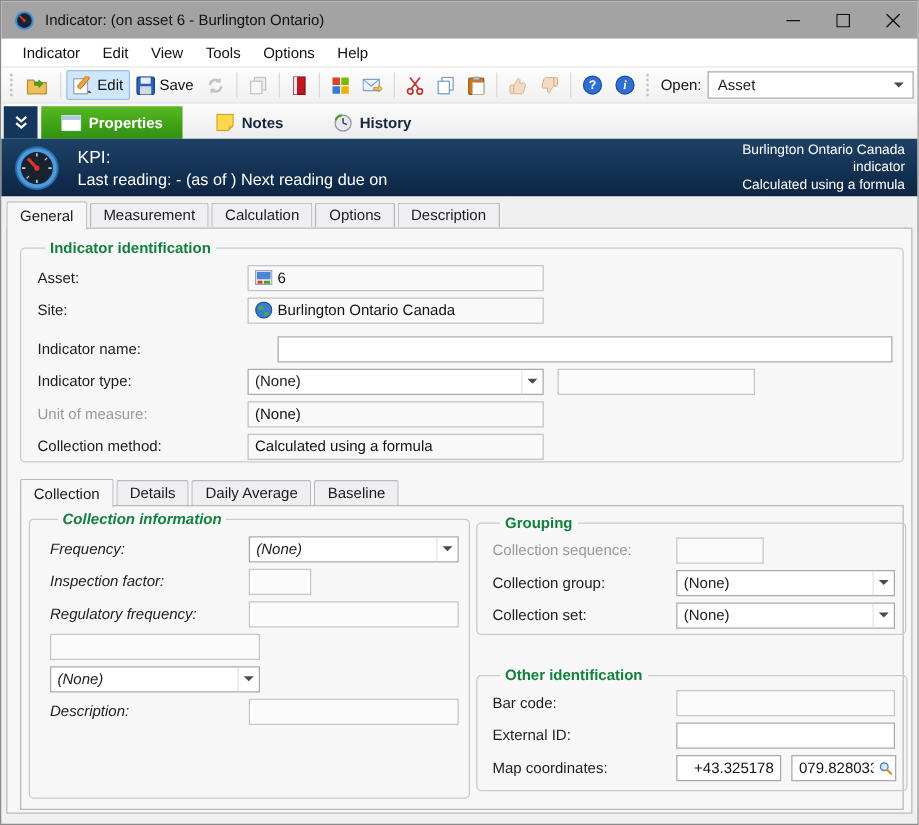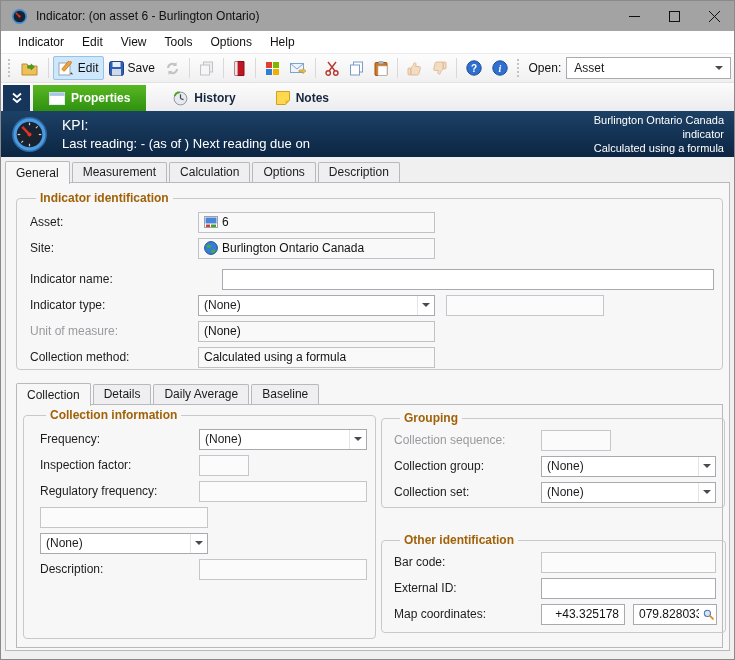--- a/index.html
+++ b/index.html
@@ -53,21 +53,21 @@
   .kpi-right{margin-left:auto; text-align:right; font-size:11px; line-height:14px;}
 
   
   .tabs{display:flex; align-items:center; position:relative;}
   .tab{height:20px; padding:0 10px; display:flex; align-items:center; background:#efeff1; border:1px solid var(--ctl-border); border-bottom:none; border-radius:2px 2px 0 0; margin-right:2px; color:#1b1b1d;}
   .tab.sel{height:23px; background:var(--page-bg); position:relative; z-index:3; margin-bottom:-1px;}
   .tabs-outer{position:absolute; top:159px; left:4px; height:23px;}
   .page-outer{position:absolute; top:181px; left:4px; right:4px; bottom:8px; background:var(--page-bg); border:1px solid var(--ctl-border);}
 
   fieldset{border:1px solid #c9c9cc; border-radius:4px; background:transparent;}
-  legend{font-weight:bold; color:#a16207; padding:0 4px; margin-left:6px;}
+  legend{font-weight:bold; color:#15803d; padding:0 4px; margin-left:6px;}
 
   .frow{display:flex; align-items:center; height:26px;}
   .frow label{color:#1d1d1f;}
   .frow label.dim{color:#9a9a9e;}
 
   .box{height:21px; border:1px solid var(--box-border); background:#fff; display:flex; align-items:center; padding:0 5px; gap:4px;}
   .box.ro{background:#f9f9fa; border-color:#c2c2c6; color:#111;}
   .box.dis{background:#fbfbfc; border-color:#c6c6ca;}
   input.box{font-family:"Liberation Sans",sans-serif; font-size:12px; color:#111; outline:none;text-align:right;}
   input.bare{border:none; background:transparent; outline:none; font-family:"Liberation Sans",sans-serif; font-size:12px; color:#111; width:60px; padding:0;}
@@ -79,21 +79,21 @@
   #fs-ident{position:absolute; top:8px; left:10px; right:6px; height:179px; padding:4px 8px 0 13px;}
   #fs-ident .frow label{width:168px; flex-shrink:0;}
   .w237{width:237px;} .w158{width:158px;} .w168{width:168px;} .w50{width:50px;}
   .w70{width:70px;} .w175{width:175px;} .w84{width:84px;}
   .grow{flex:1;}
 
   
   .tabs-inner{position:absolute; top:199px; left:10px; height:23px;}
   .page-inner{position:absolute; top:221px; left:10px; right:6px; bottom:2px; background:var(--page-bg); border:1px solid var(--ctl-border);}
 
-  #fs-coll{position:absolute; top:3px; left:6px; width:350px; height:231px; padding:4px 8px 0 16px;}
+  #fs-coll{position:absolute; top:3px; left:6px; width:350px; height:231px; padding:4px 8px 0 16px;font-style:italic;}
   #fs-coll .frow label{width:159px; flex-shrink:0;}
   #fs-group{position:absolute; top:6px; left:364px; right:10px; height:97px; padding:2px 8px 0 12px;}
   #fs-other{position:absolute; top:128px; left:364px; right:10px; height:100px; padding:2px 8px 0 12px;}
   #fs-group .frow label, #fs-other .frow label{width:147px; flex-shrink:0;}
   .frow .gap8{width:8px;}
 
   .icon14{width:14px; height:14px; flex-shrink:0;}
 </style>
 </head>
 <body>
@@ -266,35 +266,35 @@
       </svg>
     </div>
     <div class="vtab green">
       <svg width="16" height="13" viewBox="0 0 16 13">
         <rect x="0.5" y="0.5" width="15" height="12" fill="#fff" stroke="#dfe9f2"></rect>
         <rect x="0.5" y="0.5" width="15" height="3.4" fill="#a9c6e2"></rect>
       </svg>
       <span>Properties</span>
     </div>
     <div class="vtab plain">
+      <svg width="14" height="14" viewBox="0 0 14 14">
+        <path d="M0.5 0.5 h13 v9 l-4 4 h-9 z" fill="var(--notes-yellow)" stroke="#caa31f"></path>
+        <path d="M13.5 9.5 l-4 4 v-4 z" fill="#e5b92e"></path>
+      </svg>
+      <span>Notes</span>
+    </div>
+    <div class="vtab plain">
       <svg width="15" height="15" viewBox="0 0 15 15">
         <circle cx="7.5" cy="7.5" r="6.4" fill="#e6e9ee" stroke="#8f98a4"></circle>
         <line x1="7.5" y1="7.5" x2="7.5" y2="3.4" stroke="#3c4450" stroke-width="1.2"></line>
         <line x1="7.5" y1="7.5" x2="10.5" y2="8.6" stroke="#3c4450" stroke-width="1.2"></line>
         <path d="M1.5 5 a6.4 6.4 0 0 1 4-3.8" fill="none" stroke="#4aa31d" stroke-width="1.8"></path>
         <path d="M5.8 0 l1.6 1.8 -2.6 0.9 z" fill="#4aa31d"></path>
       </svg>
       <span>History</span>
-    </div>
-    <div class="vtab plain">
-      <svg width="14" height="14" viewBox="0 0 14 14">
-        <path d="M0.5 0.5 h13 v9 l-4 4 h-9 z" fill="var(--notes-yellow)" stroke="#caa31f"></path>
-        <path d="M13.5 9.5 l-4 4 v-4 z" fill="#e5b92e"></path>
-      </svg>
-      <span>Notes</span>
     </div>
   </div>
 
   <div class="kpiband">
     <svg class="gauge" viewBox="0 0 36 36">
       <circle cx="18" cy="18" r="17" fill="#2d6ba8"></circle>
       <circle cx="18" cy="18" r="15.5" fill="#4a9be0"></circle>
       <circle cx="18" cy="18" r="12.5" fill="#18232f"></circle>
       <line x1="18" y1="6.5" x2="18" y2="9" stroke="#c8d4e0" stroke-width="1.2"></line>
       <line x1="29.5" y1="18" x2="27" y2="18" stroke="#c8d4e0" stroke-width="1.2"></line>

